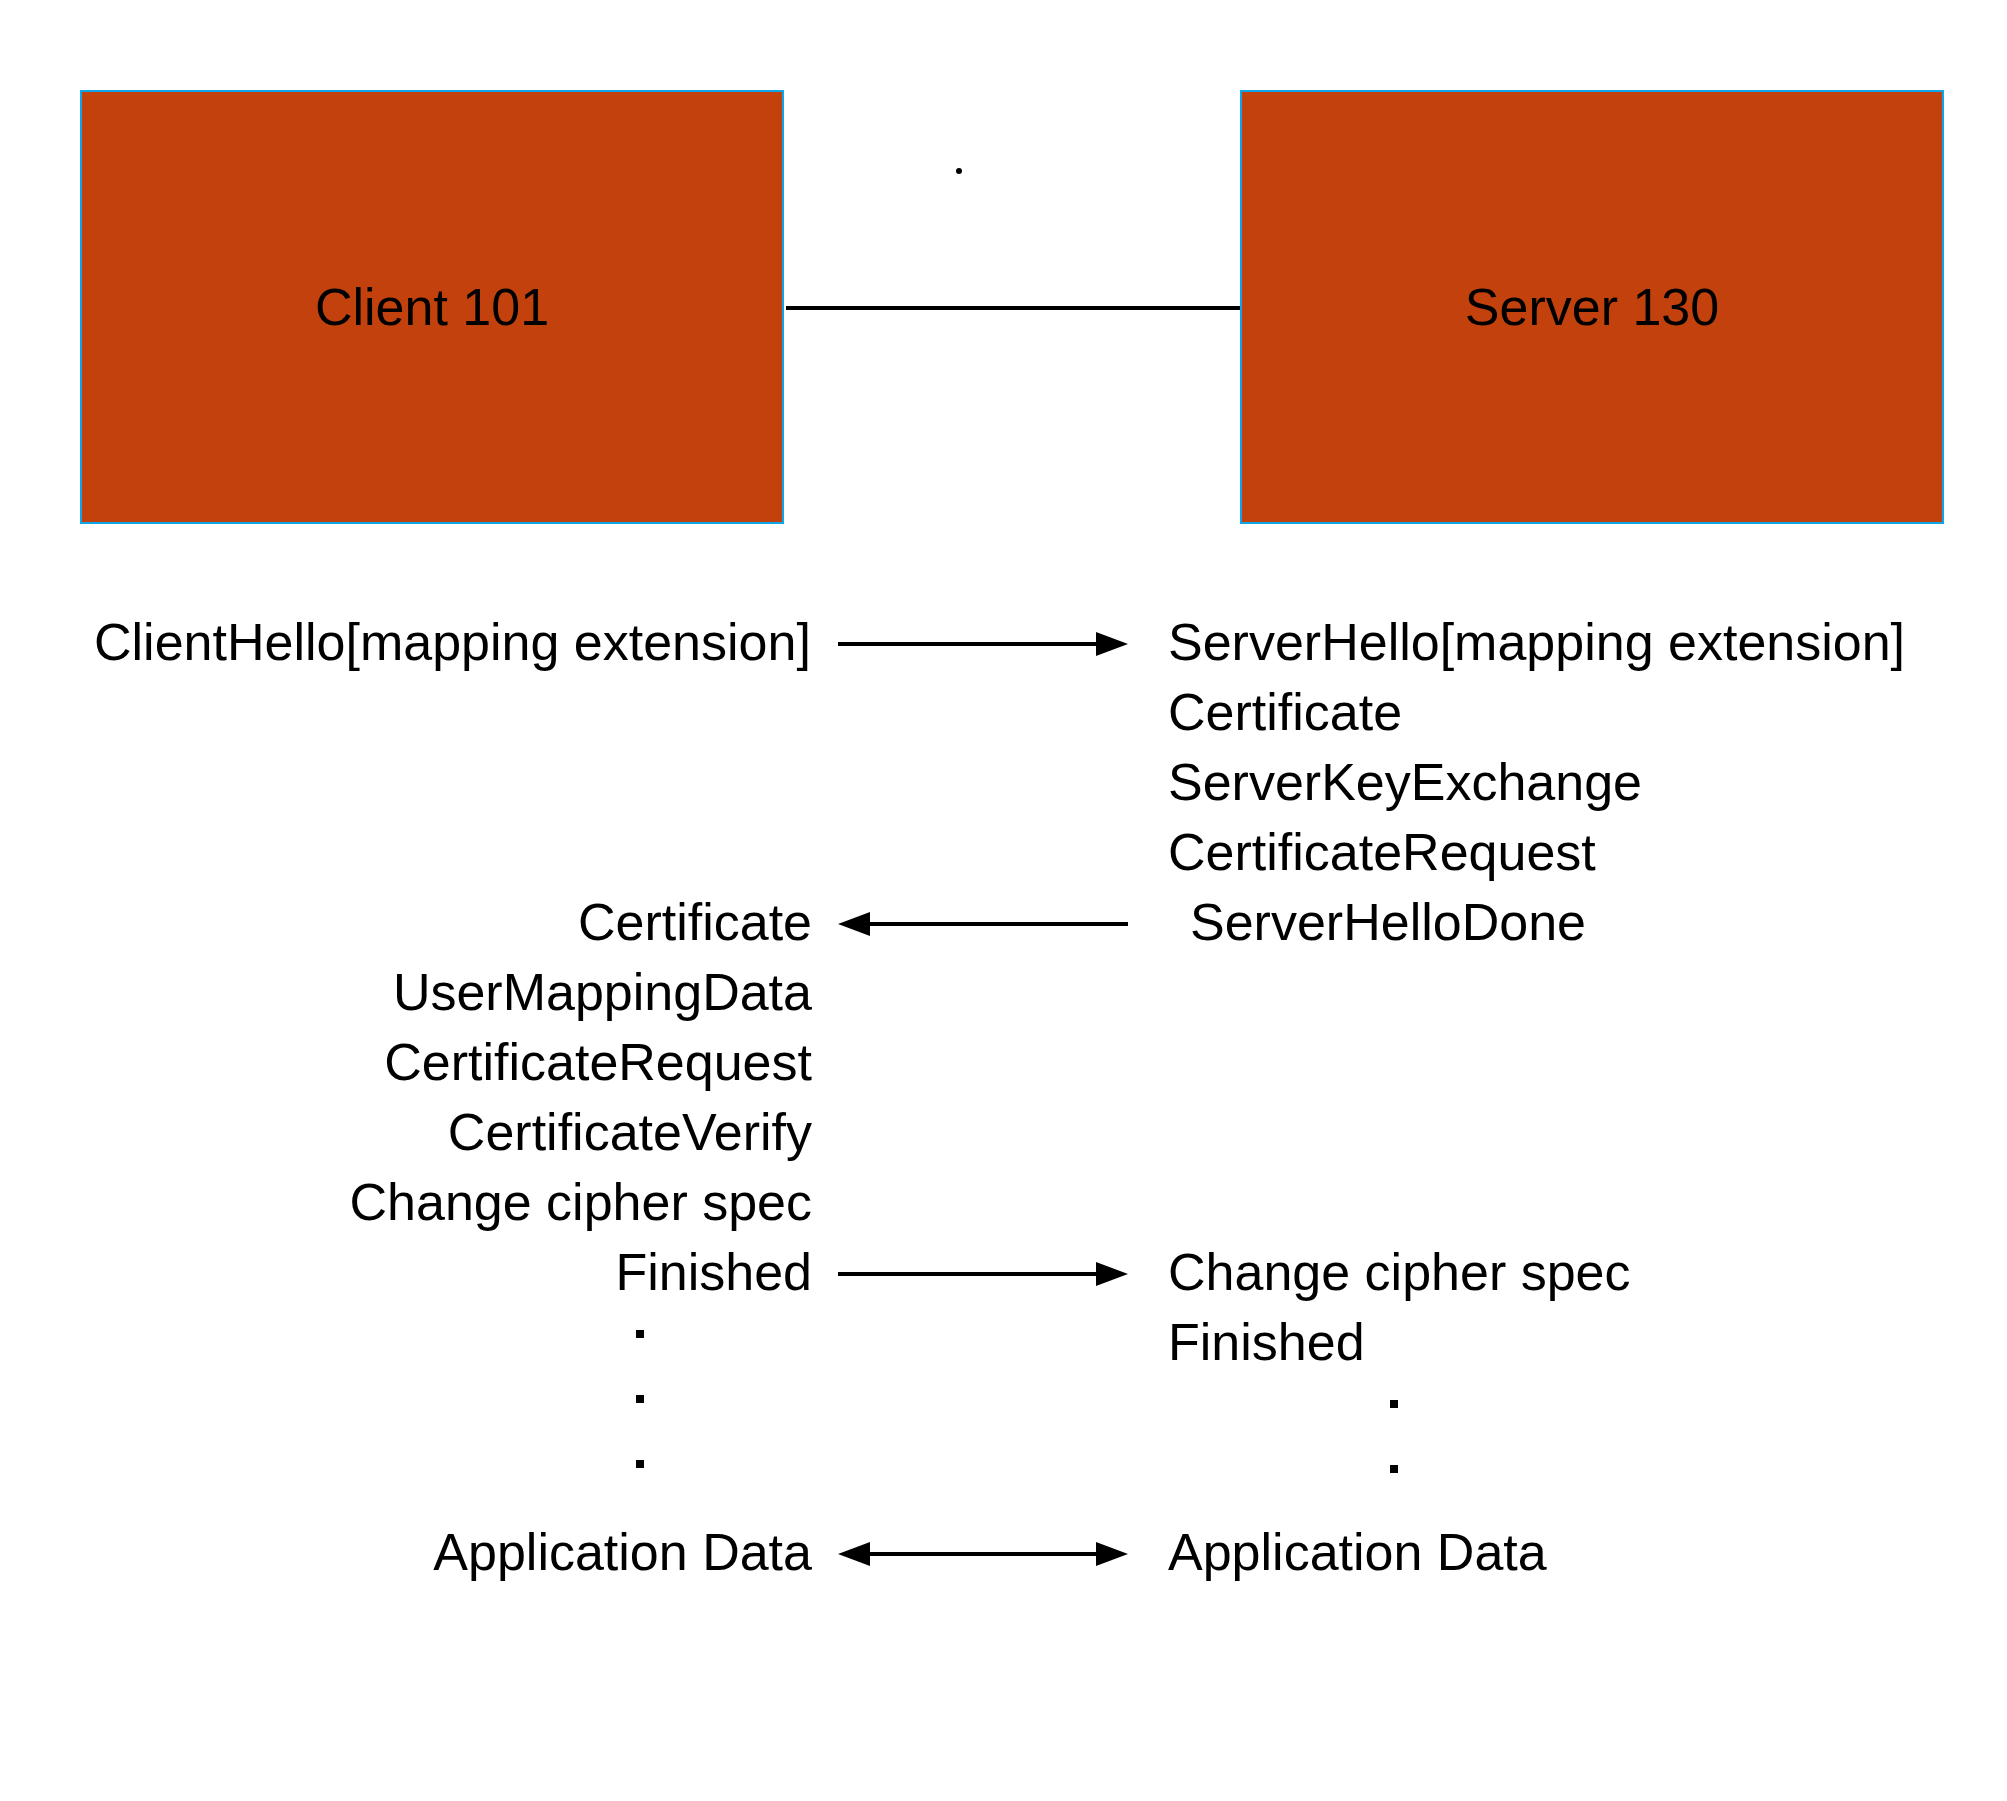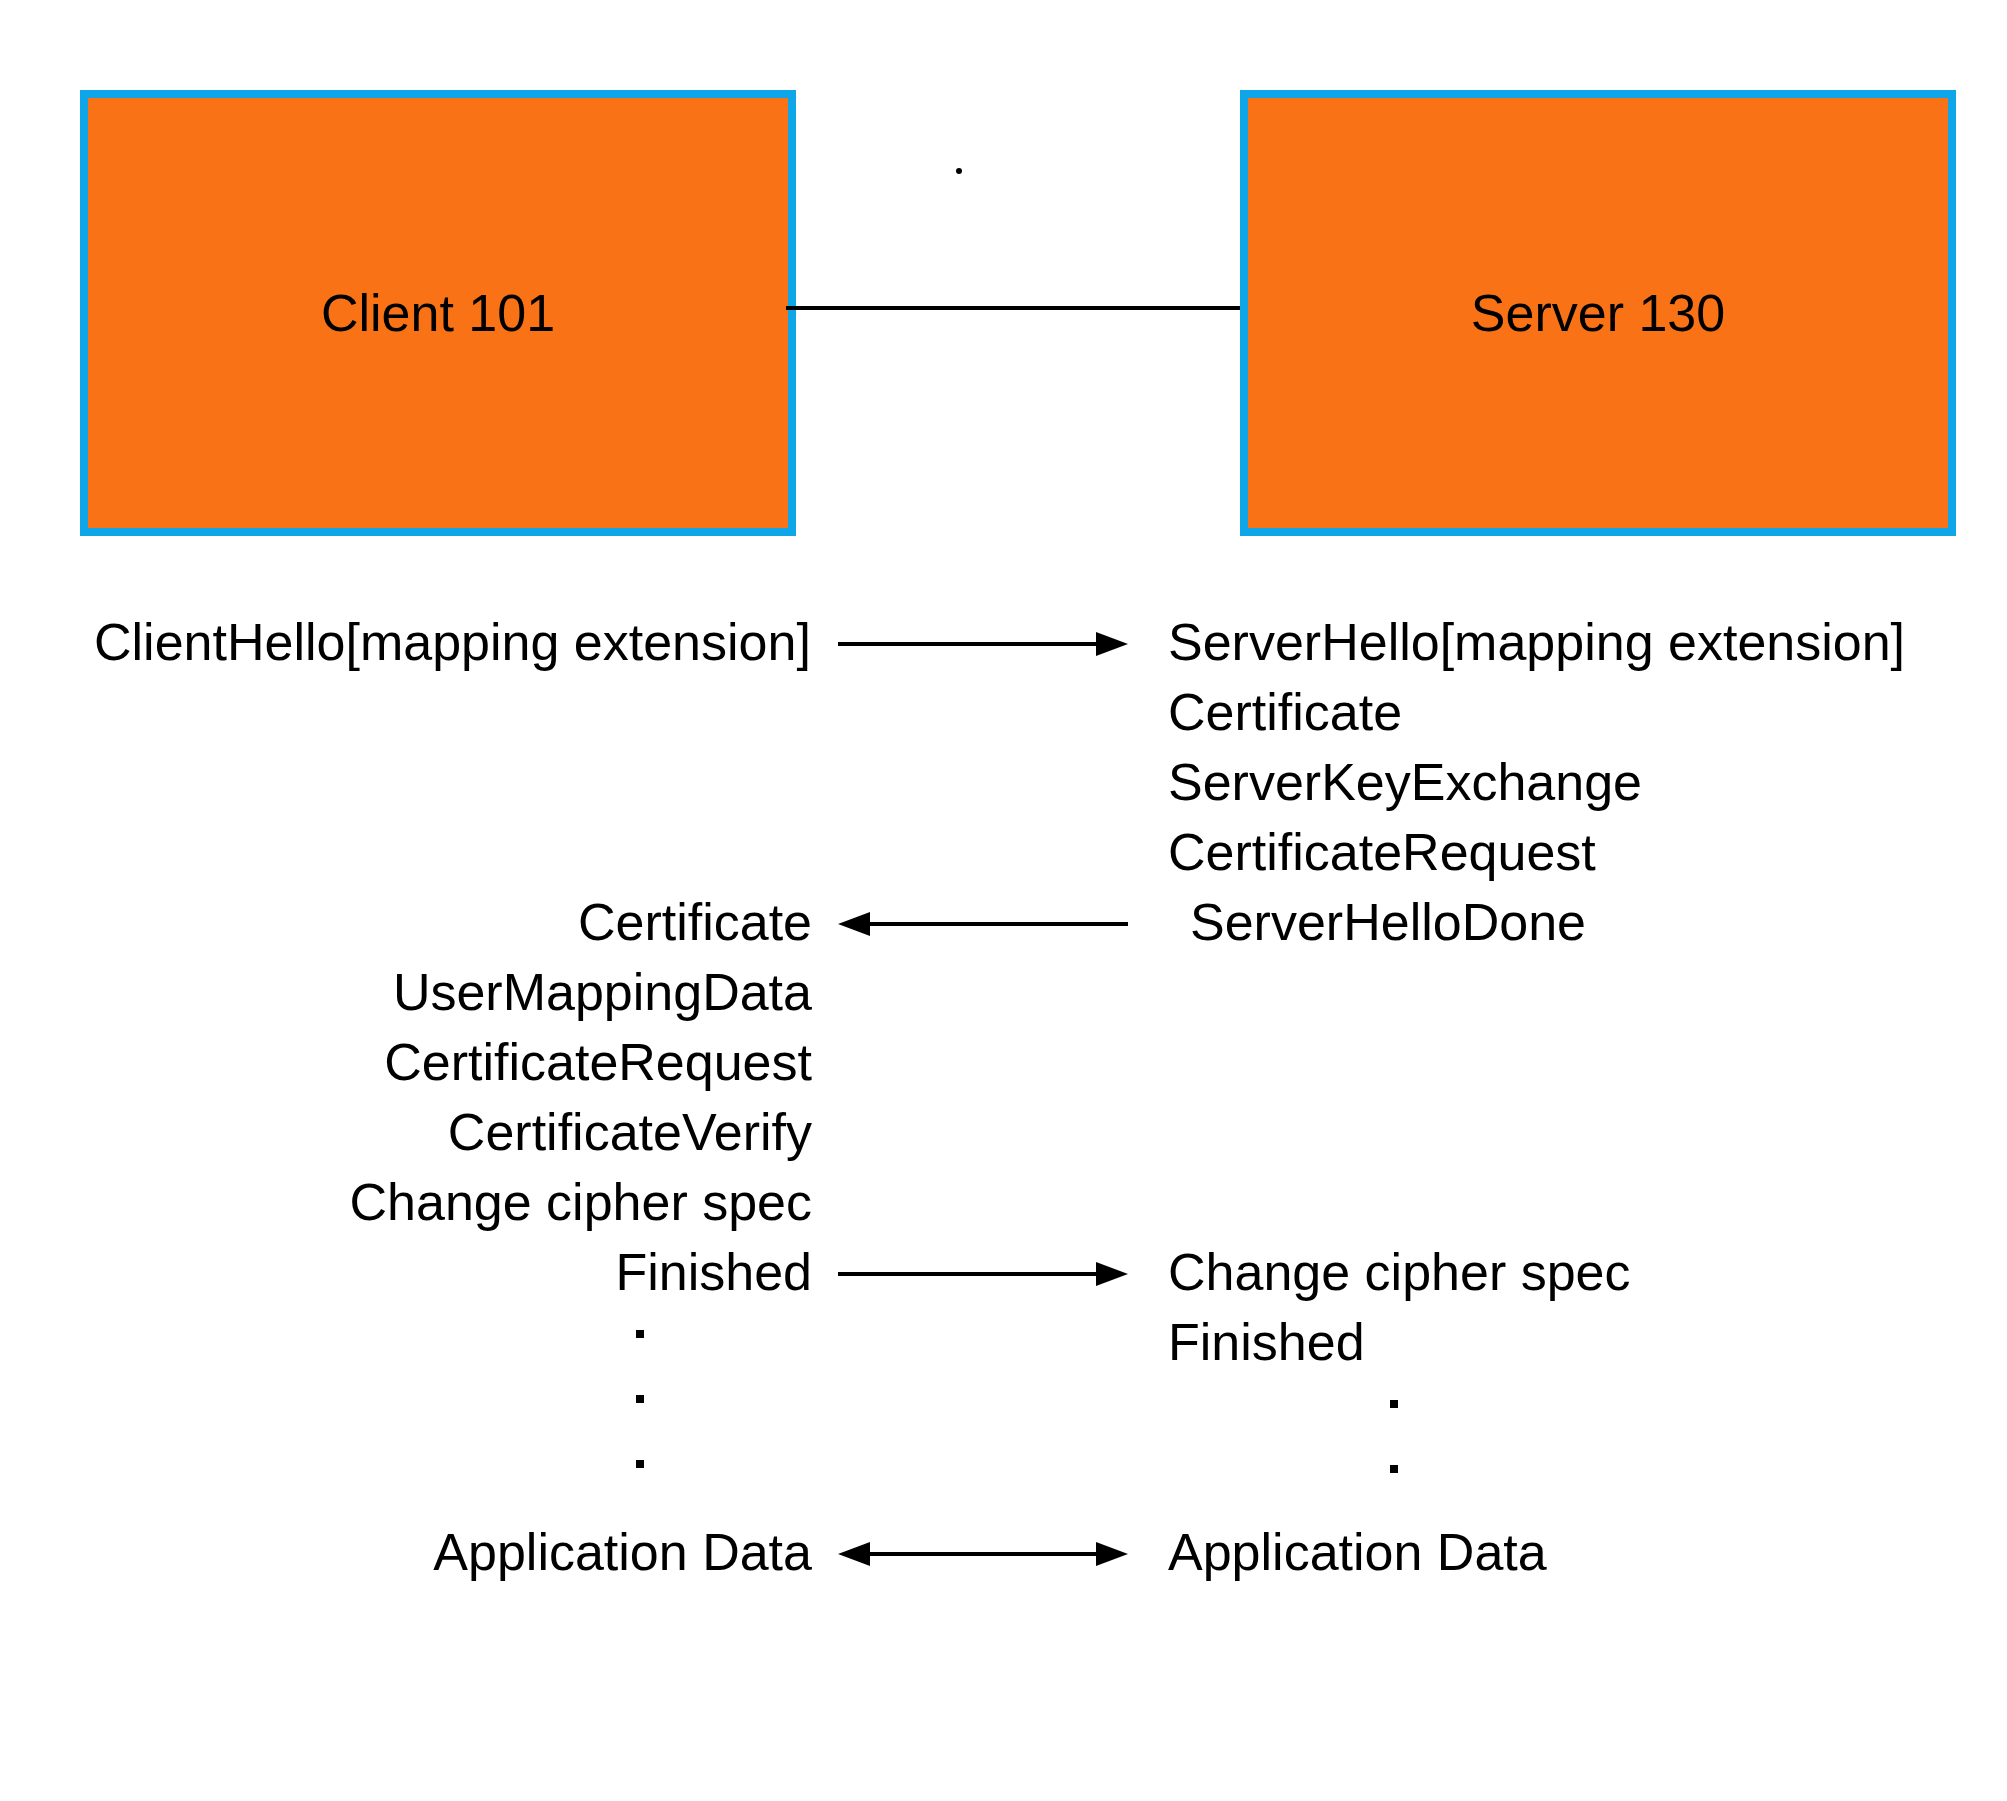--- a/index.html
+++ b/index.html
@@ -10,22 +10,22 @@
       background: #fff;
       font-family: Helvetica, Arial, sans-serif;
     }
     .page {
       position: relative;
       width: 2007px;
       height: 1801px;
     }
     .box {
       position: absolute;
-      border: 8px solid #0ea5e9;
-      background: #f97316;
+      border: 2px solid #0ea5e9;
+      background: #c2410c;
       display: flex;
       align-items: center;
       justify-content: center;
       font-size: 52px;
     }
     .connector {
       position: absolute;
       background: #000;
       height: 4px;
     }

